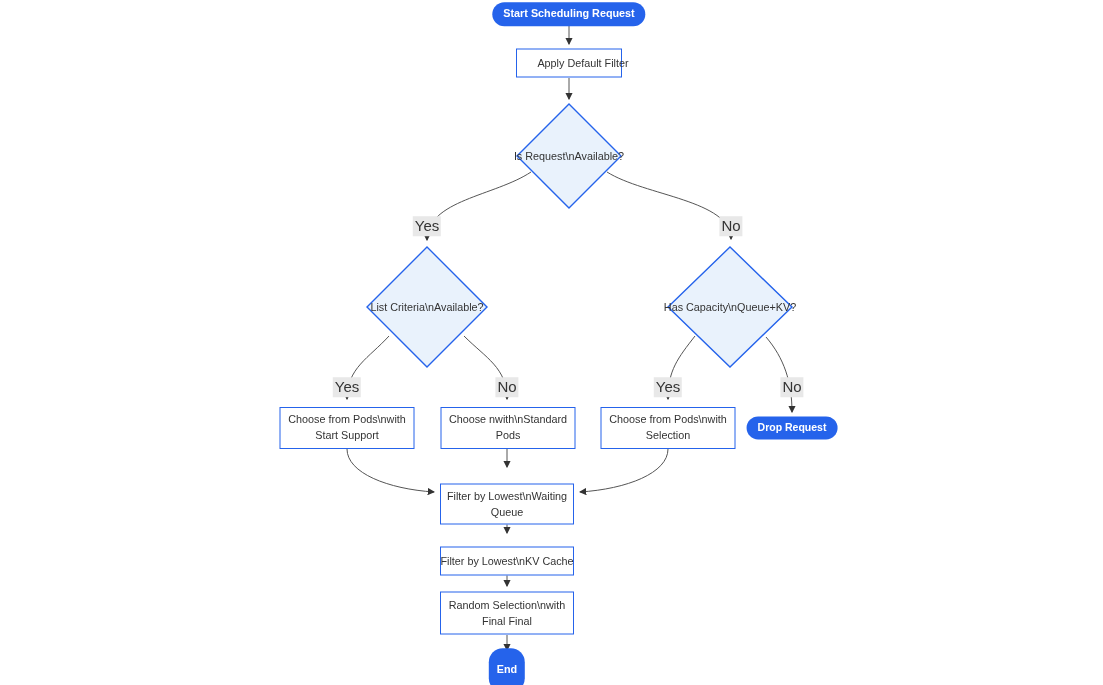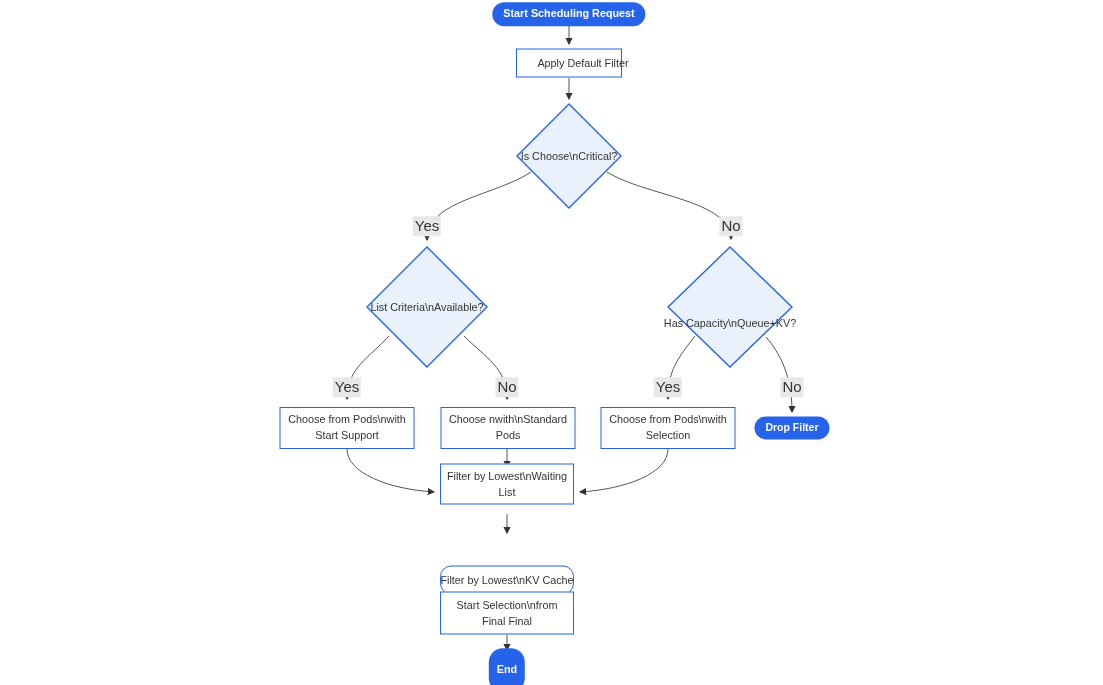--- a/index.html
+++ b/index.html
@@ -113,23 +113,23 @@
   </svg>
 
   <div class="node pill" style="left:569px; top:14px;">
     <span>Start Scheduling Request</span>
   </div>
 
   <div class="node rect" style="left:569px; top:63px; width:106px; height:29px;padding-left:28px;">
     <span class="line">Apply Default Filter</span>
   </div>
 
-  <div class="diamond-label" style="left:569px; top:156px;">Is Choose\nCritical?</div>
+  <div class="diamond-label" style="left:569px; top:156px;">Is Request\nAvailable?</div>
   <div class="diamond-label" style="left:427px; top:307px;">List Criteria\nAvailable?</div>
-  <div class="diamond-label" style="left:730px; top:307px;margin-top:16px;">Has Capacity\nQueue+KV?</div>
+  <div class="diamond-label" style="left:730px; top:307px;">Has Capacity\nQueue+KV?</div>
 
   <div class="edge-label" style="left:427px; top:226px;">Yes</div>
   <div class="edge-label" style="left:731px; top:226px;">No</div>
   <div class="edge-label" style="left:347px; top:387px;">Yes</div>
   <div class="edge-label" style="left:507px; top:387px;">No</div>
   <div class="edge-label" style="left:668px; top:387px;">Yes</div>
   <div class="edge-label" style="left:792px; top:387px;">No</div>
 
   <div class="node rect" style="left:347px; top:428px; width:135px; height:42px;">
     <span class="line">Choose from Pods\nwith</span>
@@ -140,34 +140,34 @@
     <span class="line">Choose nwith\nStandard</span>
     <span class="line">Pods</span>
   </div>
 
   <div class="node rect" style="left:668px; top:428px; width:135px; height:42px;">
     <span class="line">Choose from Pods\nwith</span>
     <span class="line">Selection</span>
   </div>
 
   <div class="node pill" style="left:792px; top:428px; font-size:10.5px;">
-    <span>Drop Filter</span>
+    <span>Drop Request</span>
   </div>
 
-  <div class="node rect" style="left:507px; top:484px; width:134px; height:41px;">
+  <div class="node rect" style="left:507px; top:504px; width:134px; height:41px;">
     <span class="line">Filter by Lowest\nWaiting</span>
-    <span class="line">List</span>
+    <span class="line">Queue</span>
   </div>
 
-  <div class="node rect" style="left:507px; top:580px; width:134px; height:29px;border-radius:11px;">
+  <div class="node rect" style="left:507px; top:561px; width:134px; height:29px;">
     <span class="line">Filter by Lowest\nKV Cache</span>
   </div>
 
   <div class="node rect" style="left:507px; top:613px; width:134px; height:43px;">
-    <span class="line">Start Selection\nfrom</span>
+    <span class="line">Random Selection\nwith</span>
     <span class="line">Final Final</span>
   </div>
 
   <div class="node pill end-pill" style="left:507px; top:670px;">
     <span>End</span>
   </div>
 
 </div>
 
 </body></html>

